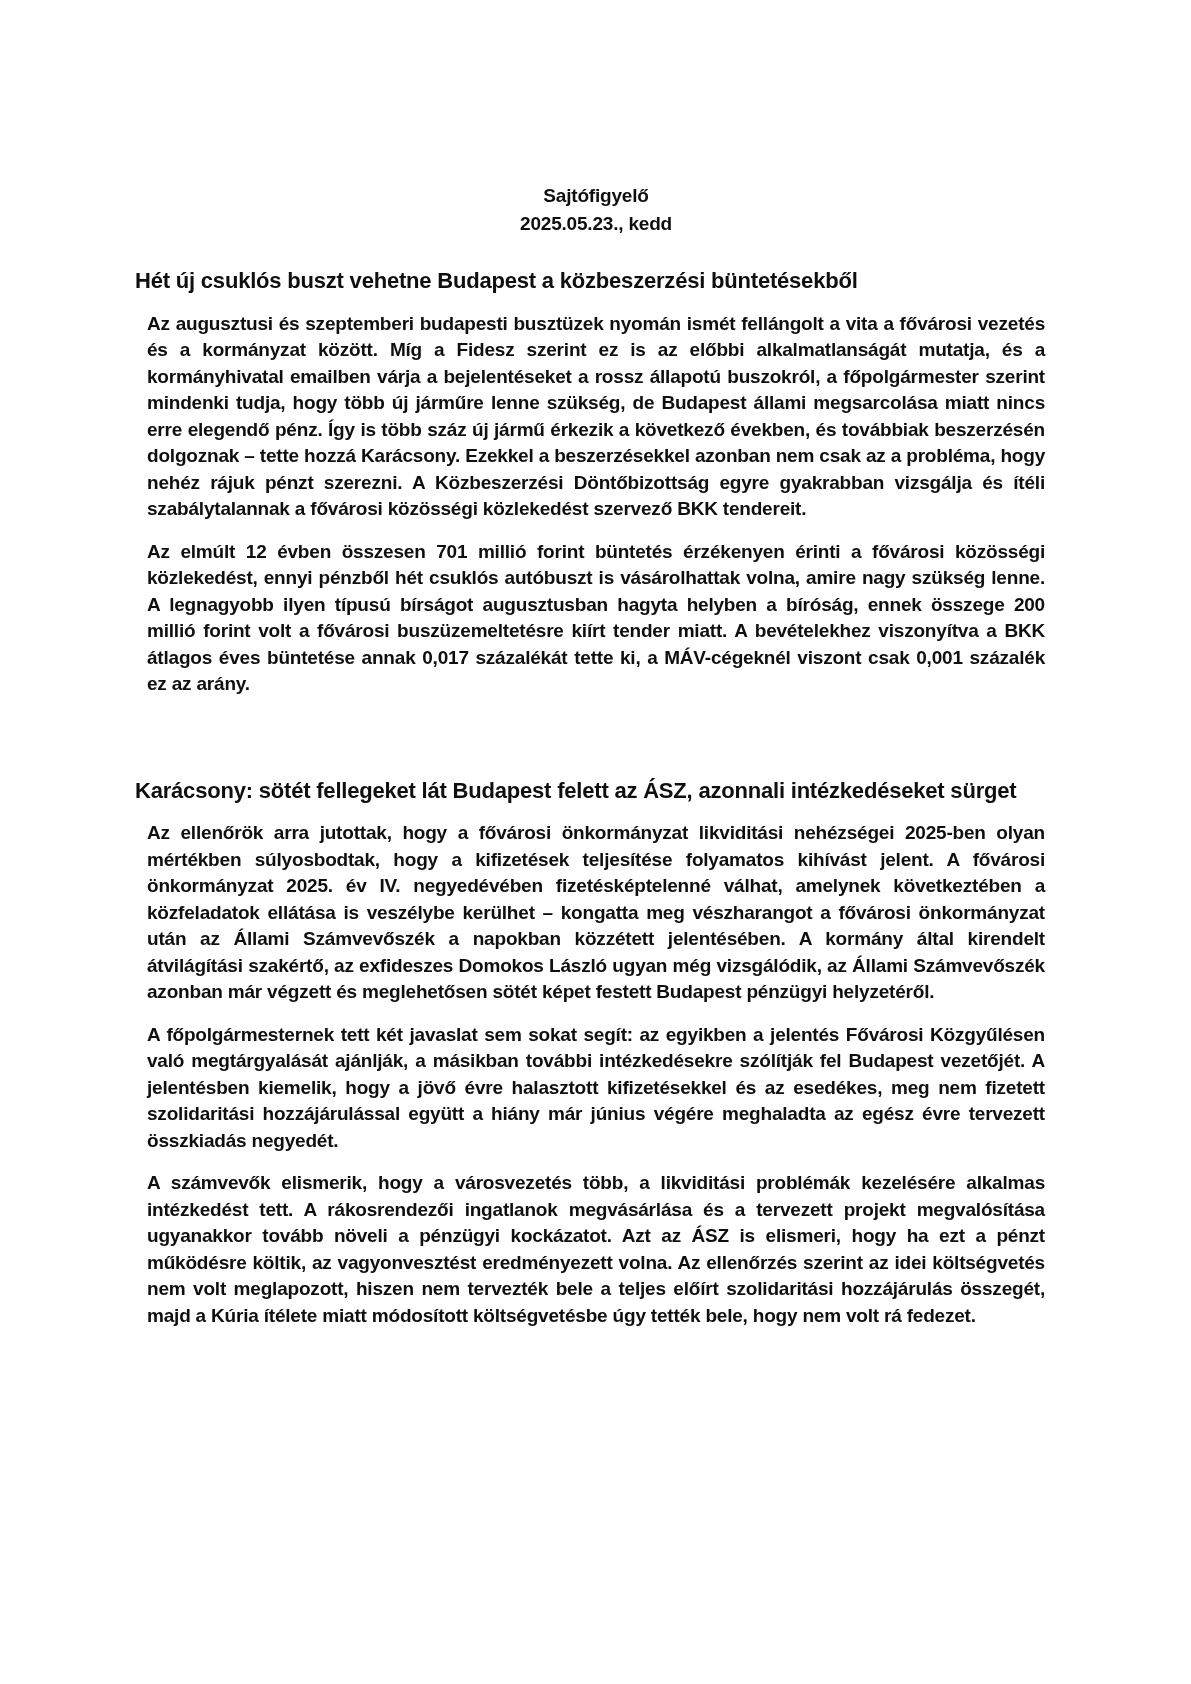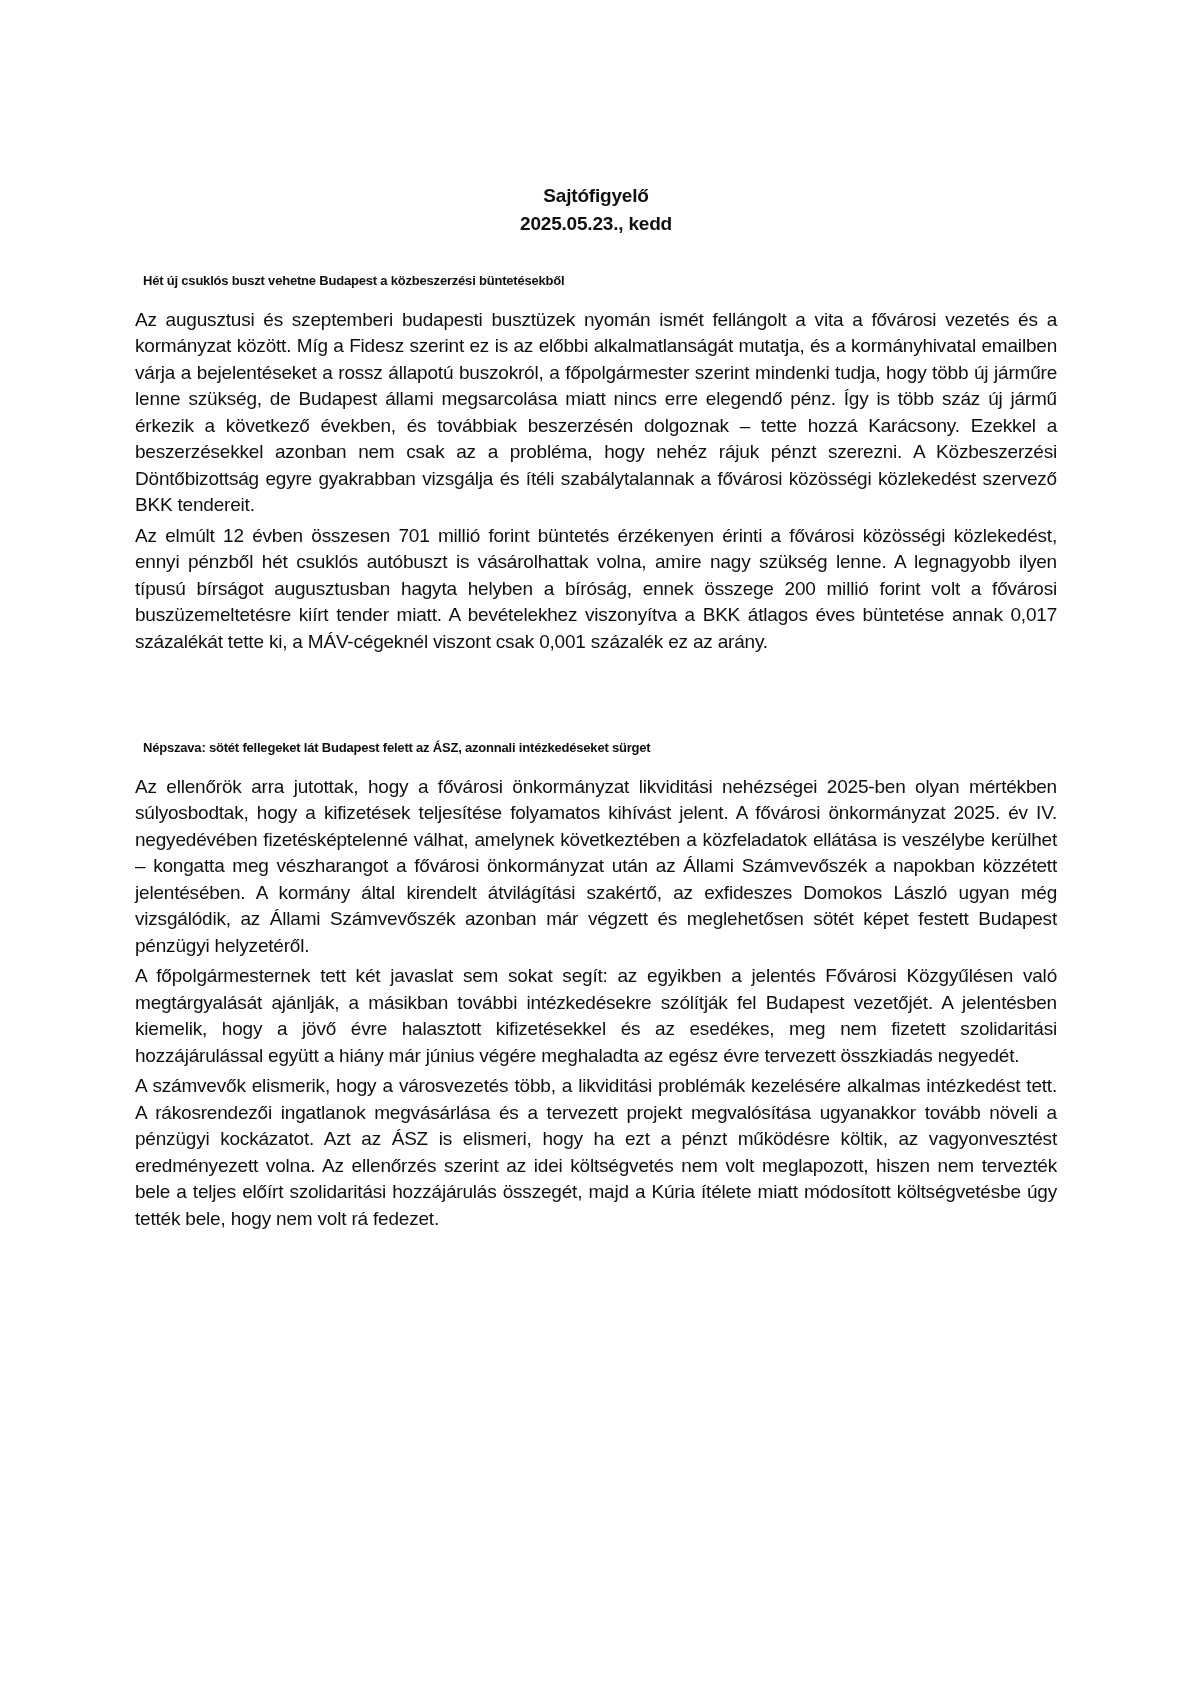--- a/index.html
+++ b/index.html
@@ -29,33 +29,33 @@
     line-height: 28px;
     letter-spacing: -0.2px;
   }
   .article {
     margin-top: 30px;
   }
   .article.second {
     margin-top: 80px;
   }
   .headline {
-    font-size: 13px;
+    font-size: 22px;
     font-weight: bold;
     line-height: 26.5px;
     letter-spacing: -0.2px;
-    margin: 12px;
+    margin: 4px;
     text-align: left;
   }
   .body-par {
     font-size: 19px;
-    font-weight: normal;
+    font-weight: bold;
     line-height: 26.5px;
     letter-spacing: -0.2px;
-    margin: 4px;
+    margin: 16px;
     text-align: justify;
     text-justify: inter-word;
   }
 </style>
 </head>
 <body>
 
 <div class="page">
 
   <div class="doc-header">
@@ -63,19 +63,19 @@
     <div class="doc-date">2025.05.23., kedd</div>
   </div>
 
   <div class="article first">
     <h2 class="headline">Hét új csuklós buszt vehetne Budapest a közbeszerzési büntetésekből</h2>
     <p class="body-par">Az augusztusi és szeptemberi budapesti busztüzek nyomán ismét fellángolt a vita a fővárosi vezetés és a kormányzat között. Míg a Fidesz szerint ez is az előbbi alkalmatlanságát mutatja, és a kormányhivatal emailben várja a bejelentéseket a rossz állapotú buszokról, a főpolgármester szerint mindenki tudja, hogy több új járműre lenne szükség, de Budapest állami megsarcolása miatt nincs erre elegendő pénz. Így is több száz új jármű érkezik a következő években, és továbbiak beszerzésén dolgoznak – tette hozzá Karácsony. Ezekkel a beszerzésekkel azonban nem csak az a probléma, hogy nehéz rájuk pénzt szerezni. A Közbeszerzési Döntőbizottság egyre gyakrabban vizsgálja és ítéli szabálytalannak a fővárosi közösségi közlekedést szervező BKK tendereit.</p>
     <p class="body-par">Az elmúlt 12 évben összesen 701 millió forint büntetés érzékenyen érinti a fővárosi közösségi közlekedést, ennyi pénzből hét csuklós autóbuszt is vásárolhattak volna, amire nagy szükség lenne. A legnagyobb ilyen típusú bírságot augusztusban hagyta helyben a bíróság, ennek összege 200 millió forint volt a fővárosi buszüzemeltetésre kiírt tender miatt. A bevételekhez viszonyítva a BKK átlagos éves büntetése annak 0,017 százalékát tette ki, a MÁV-cégeknél viszont csak 0,001 százalék ez az arány.</p>
   </div>
 
   <div class="article second">
-    <h2 class="headline">Népszava: sötét fellegeket lát Budapest felett az ÁSZ, azonnali intézkedéseket sürget</h2>
+    <h2 class="headline">Karácsony: sötét fellegeket lát Budapest felett az ÁSZ, azonnali intézkedéseket sürget</h2>
     <p class="body-par">Az ellenőrök arra jutottak, hogy a fővárosi önkormányzat likviditási nehézségei 2025-ben olyan mértékben súlyosbodtak, hogy a kifizetések teljesítése folyamatos kihívást jelent. A fővárosi önkormányzat 2025. év IV. negyedévében fizetésképtelenné válhat, amelynek következtében a közfeladatok ellátása is veszélybe kerülhet – kongatta meg vészharangot a fővárosi önkormányzat után az Állami Számvevőszék a napokban közzétett jelentésében. A kormány által kirendelt átvilágítási szakértő, az exfideszes Domokos László ugyan még vizsgálódik, az Állami Számvevőszék azonban már végzett és meglehetősen sötét képet festett Budapest pénzügyi helyzetéről.</p>
     <p class="body-par">A főpolgármesternek tett két javaslat sem sokat segít: az egyikben a jelentés Fővárosi Közgyűlésen való megtárgyalását ajánlják, a másikban további intézkedésekre szólítják fel Budapest vezetőjét. A jelentésben kiemelik, hogy a jövő évre halasztott kifizetésekkel és az esedékes, meg nem fizetett szolidaritási hozzájárulással együtt a hiány már június végére meghaladta az egész évre tervezett összkiadás negyedét.</p>
     <p class="body-par">A számvevők elismerik, hogy a városvezetés több, a likviditási problémák kezelésére alkalmas intézkedést tett. A rákosrendezői ingatlanok megvásárlása és a tervezett projekt megvalósítása ugyanakkor tovább növeli a pénzügyi kockázatot. Azt az ÁSZ is elismeri, hogy ha ezt a pénzt működésre költik, az vagyonvesztést eredményezett volna. Az ellenőrzés szerint az idei költségvetés nem volt meglapozott, hiszen nem tervezték bele a teljes előírt szolidaritási hozzájárulás összegét, majd a Kúria ítélete miatt módosított költségvetésbe úgy tették bele, hogy nem volt rá fedezet.</p>
   </div>
 
 </div>
 
 </body></html>

